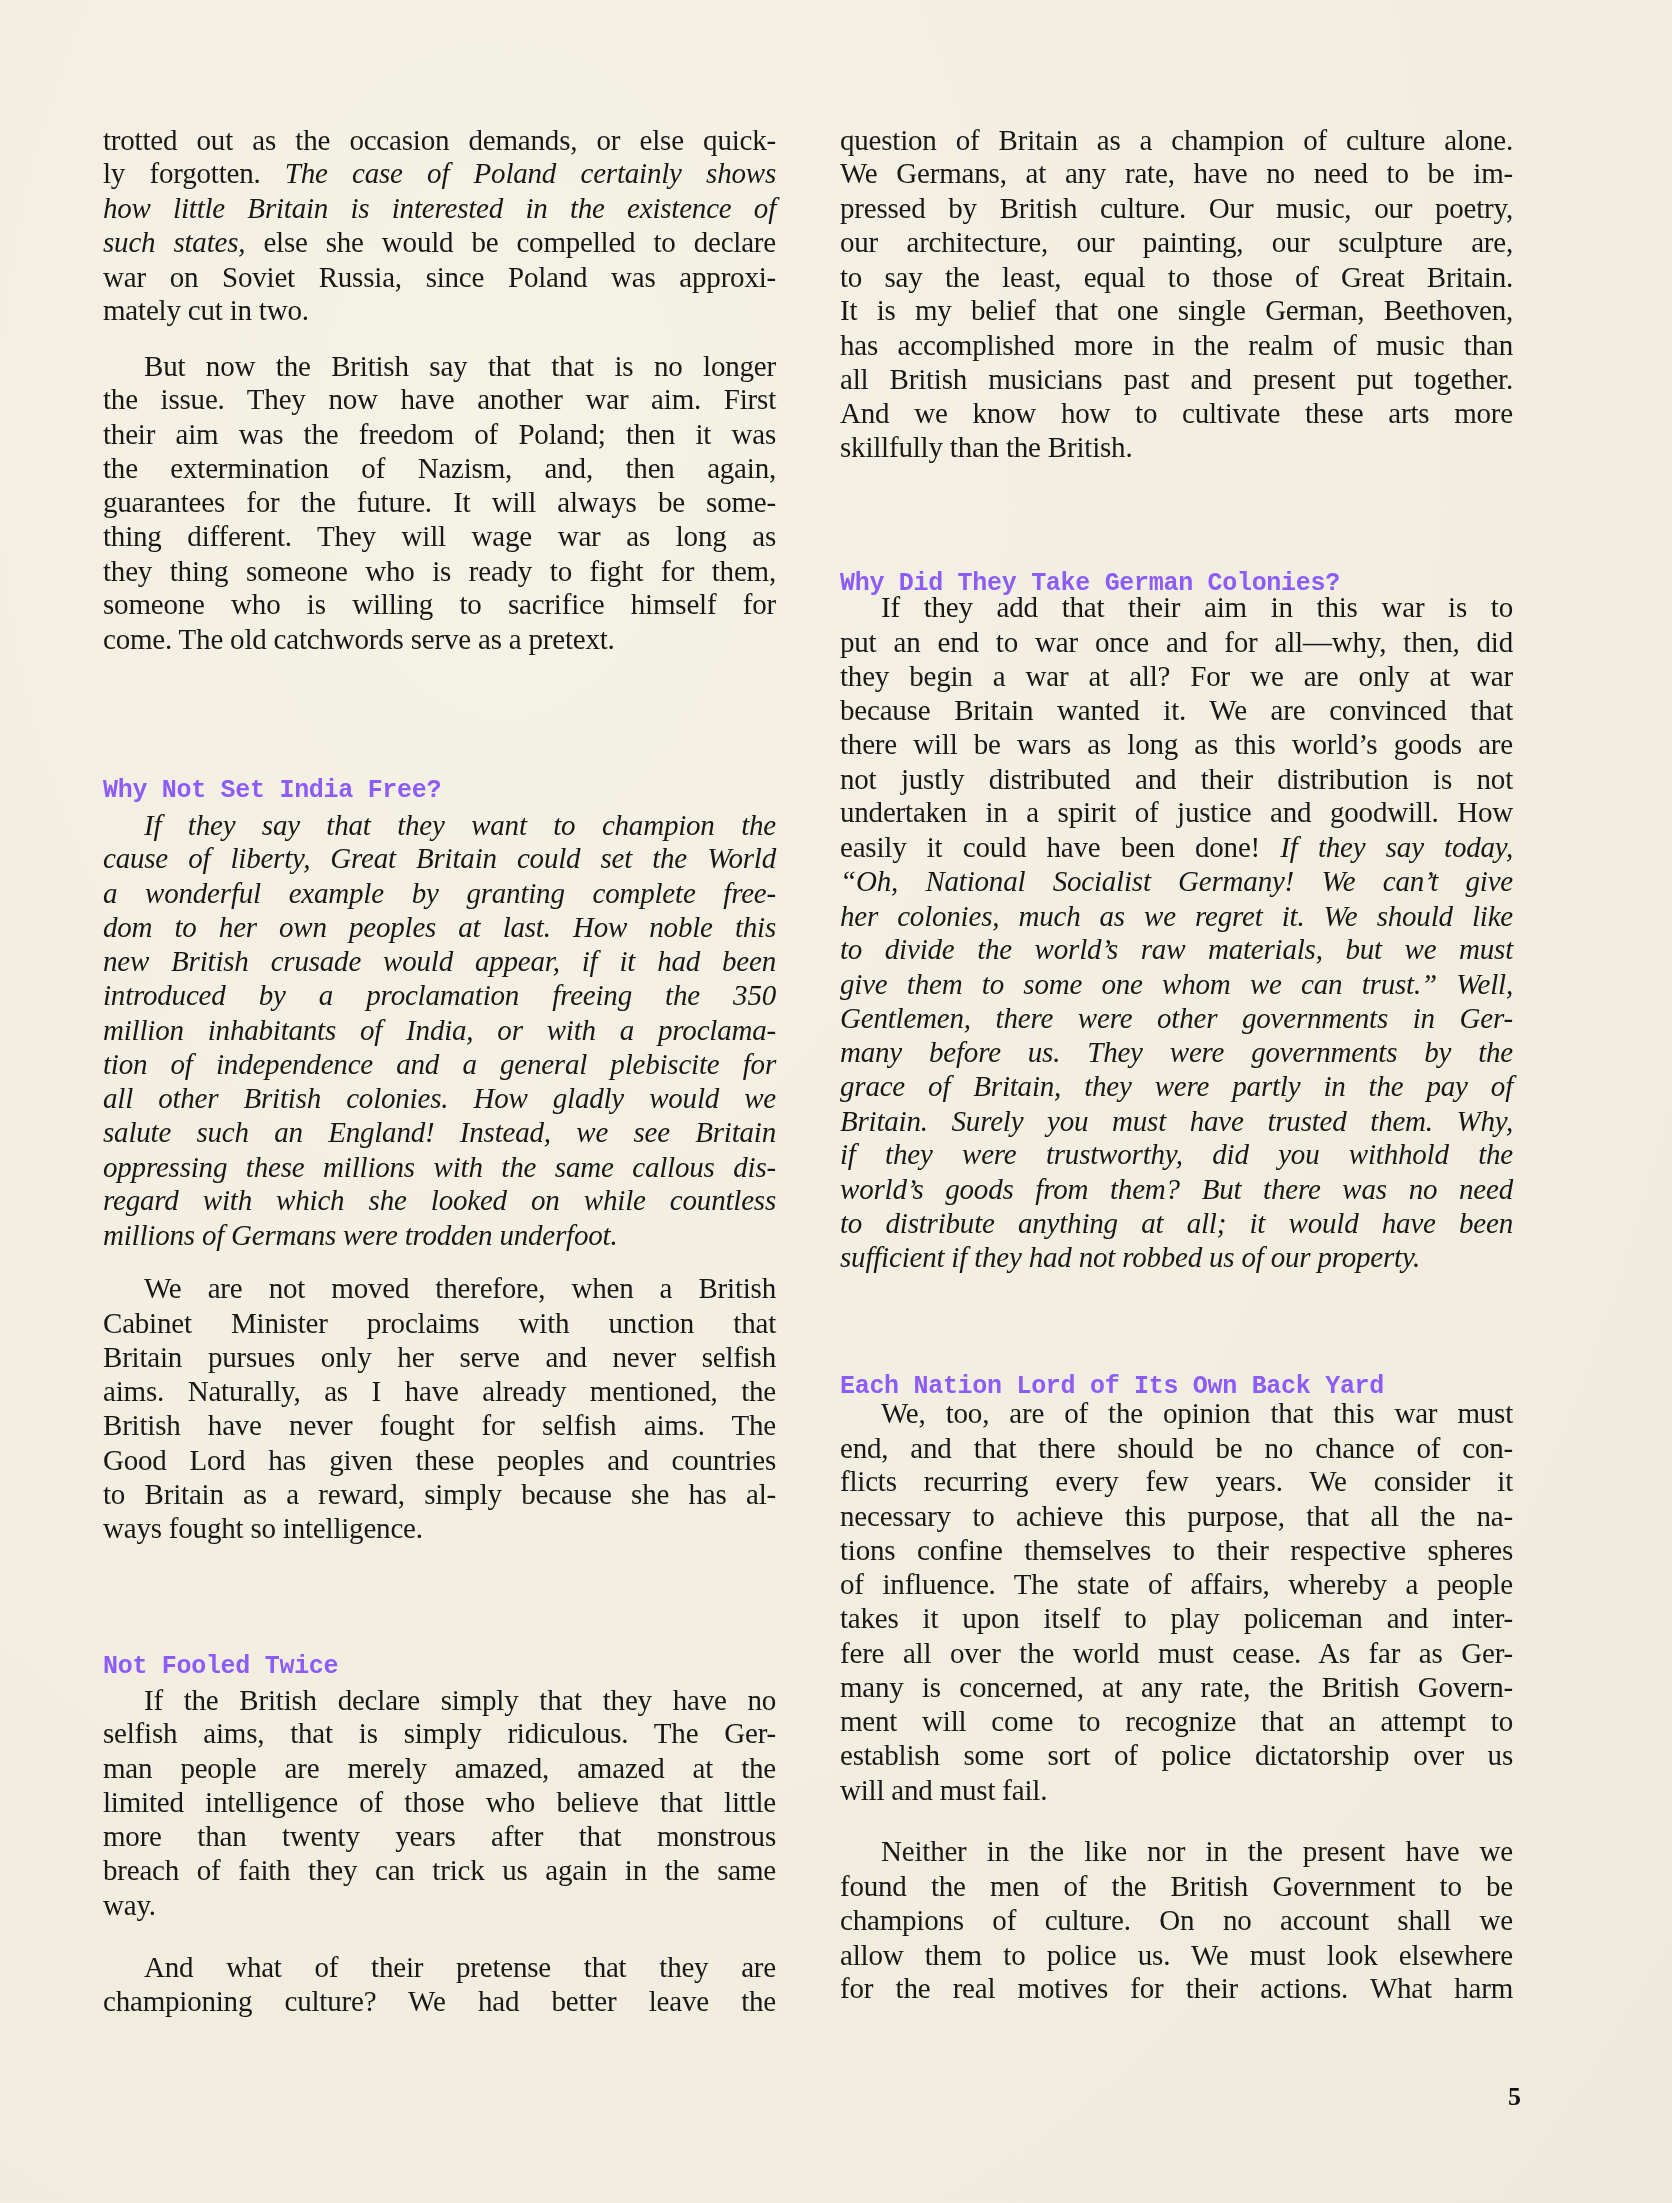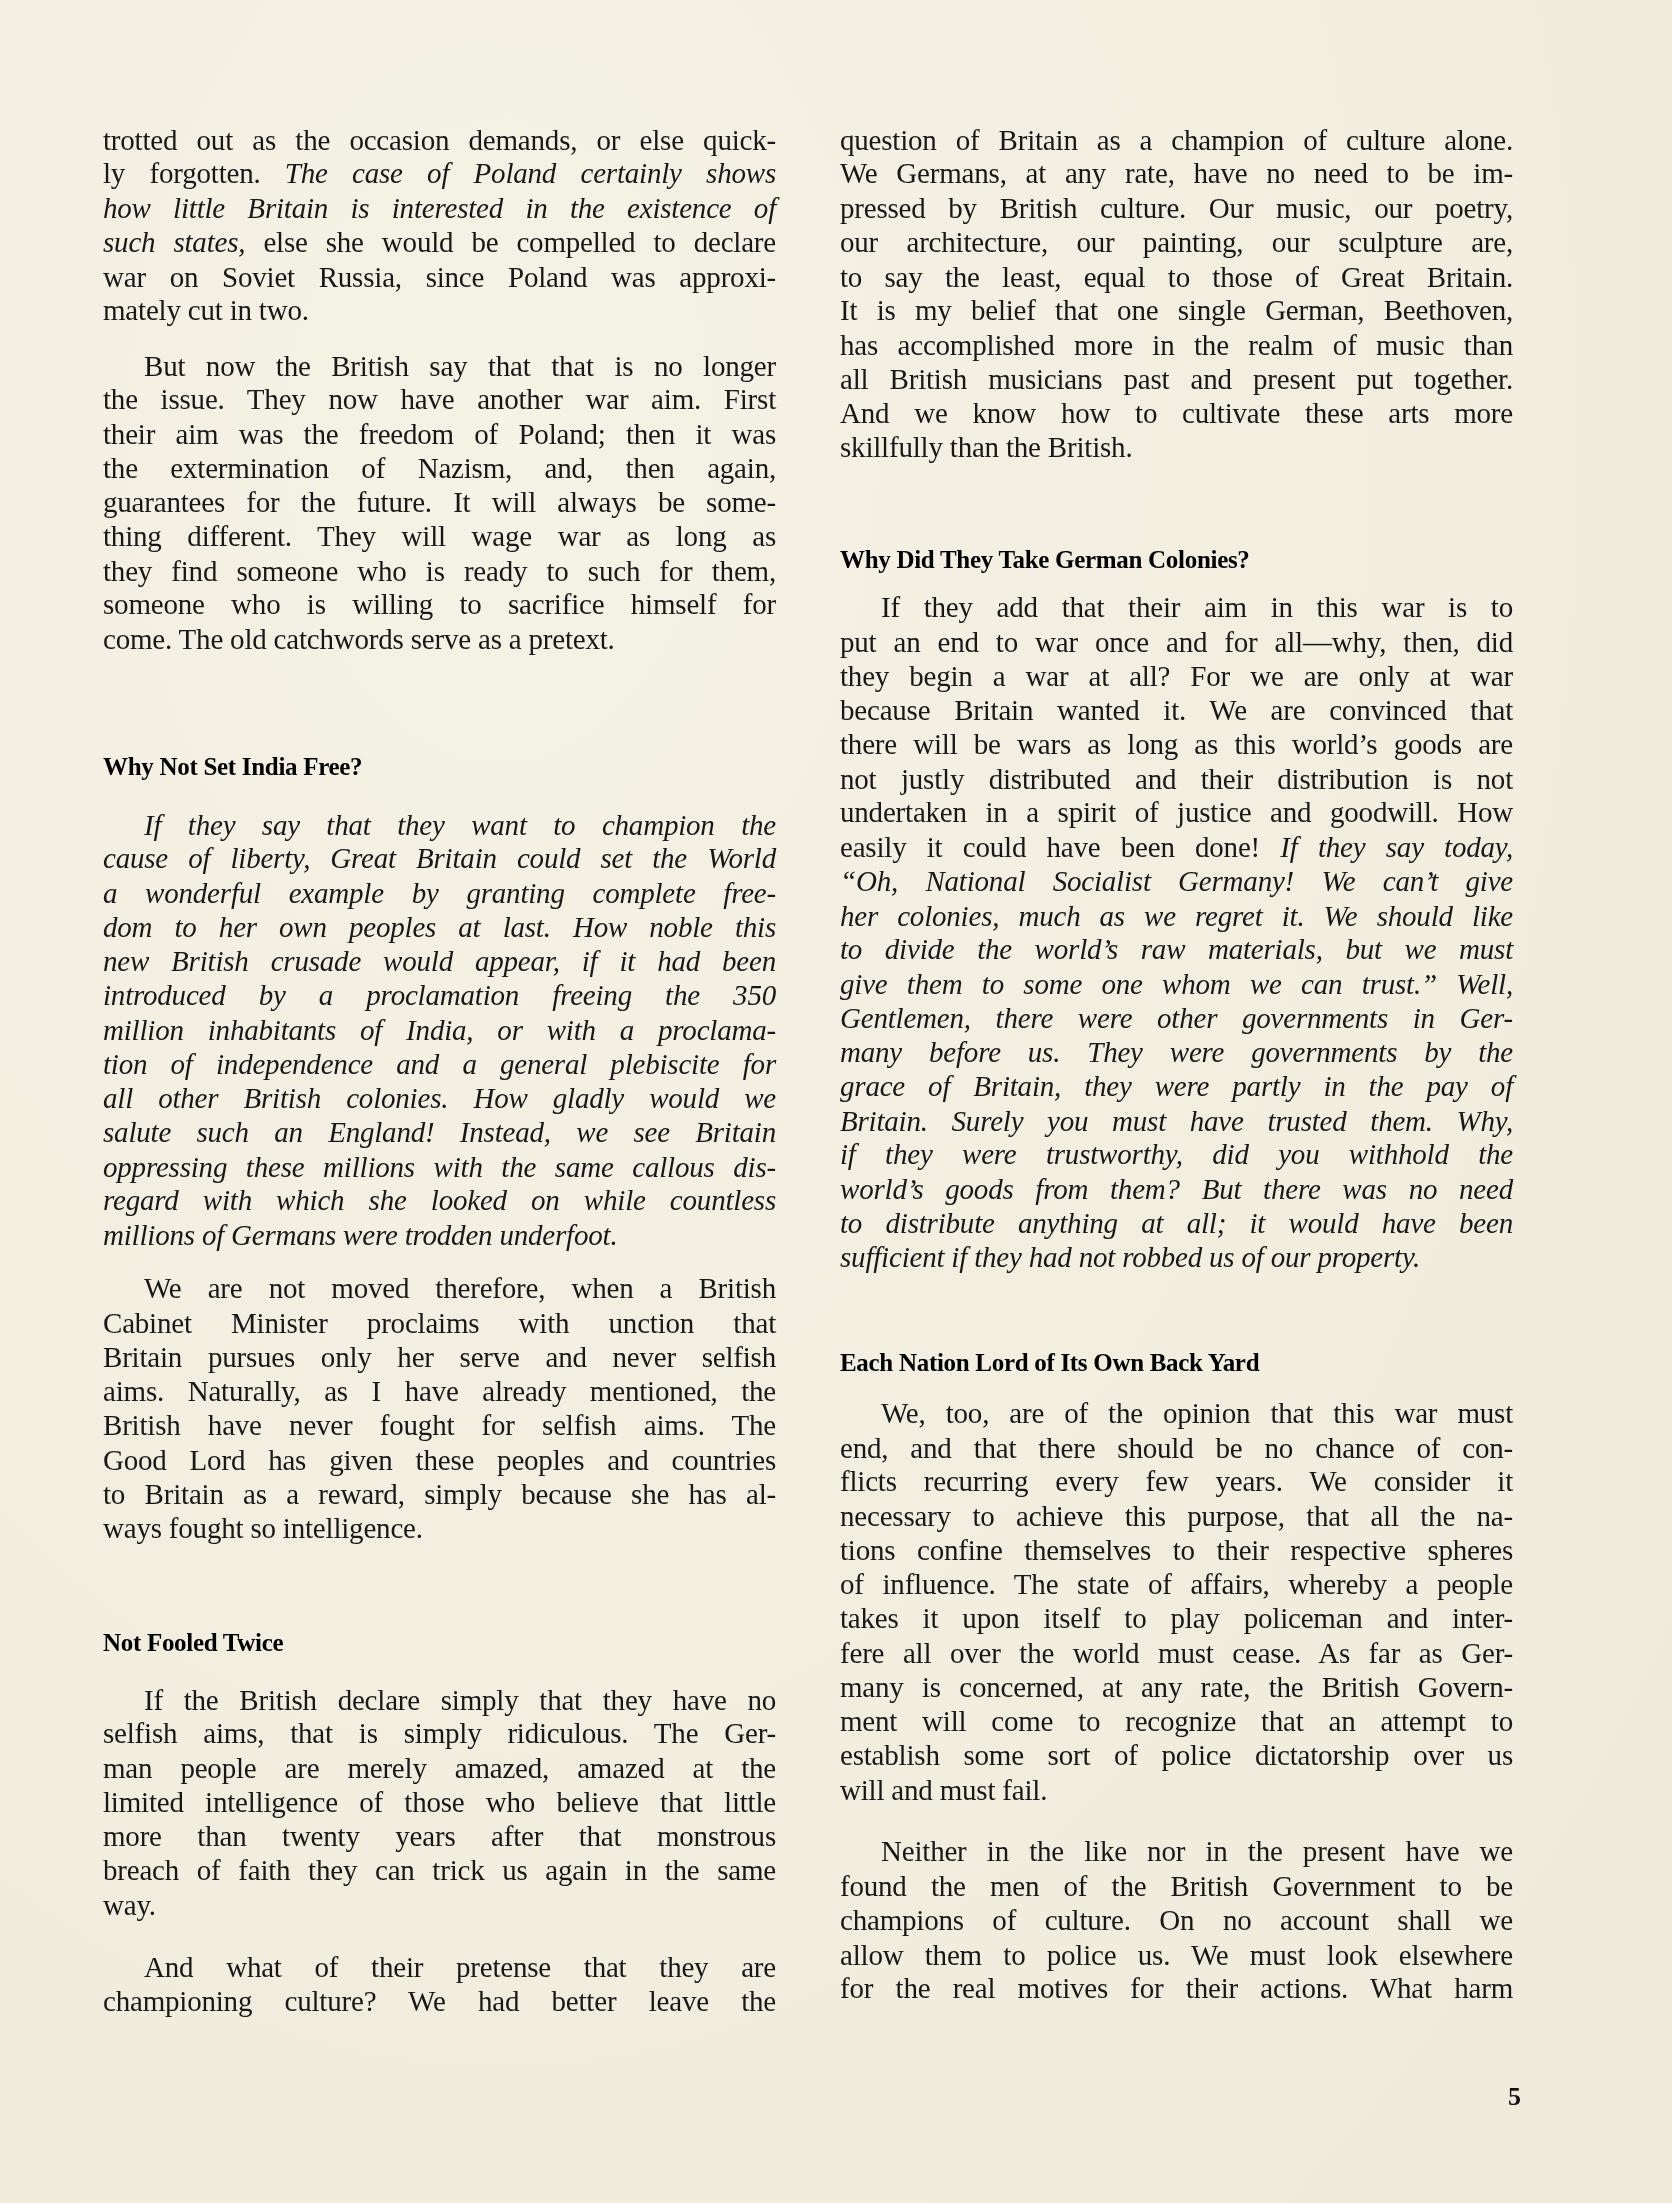--- a/index.html
+++ b/index.html
@@ -17,23 +17,24 @@
     font-size: 29px; line-height: 34px; color: #1a1816;
     text-align: justify; text-align-last: justify; white-space: nowrap;
     letter-spacing: -0.2px;
   }
   .line.last { text-align-last: left; }
   .line.indent { text-indent: 41px; }
   .line i { font-style: italic; }
   .line.it { font-style: italic; }
   .heading {
     position: absolute; left: 0;
-    font-family: Liberation Serif, serif;
-    font-weight: bold; font-size: 25px; line-height: 34px; color: #000000;
+    font-family: Liberation Mono, monospace;
+    font-weight: bold; font-size: 25px; line-height: 34px; color: #8b5cf6;
     letter-spacing: -0.3px;
+    margin-top: 24px;
   }
   .pagenum {
     position: absolute; left: 1508px; top: 2082px;
     font-family: "Liberation Serif", serif; font-weight: bold;
     font-size: 26px; color: #121110;
   }
 </style>
 </head>
 <body>
 
@@ -45,21 +46,21 @@
   <div class="line" style="top:225px"><i>such states,</i><span> else she would be compelled to declare</span></div>
   <div class="line" style="top:260px">war on Soviet Russia, since Poland was approxi-</div>
   <div class="line last" style="top:293px">mately cut in two.</div>
 
   <div class="line indent" style="top:349px">But now the British say that that is no longer</div>
   <div class="line" style="top:382px">the issue.  They now have another war aim.  First</div>
   <div class="line" style="top:417px">their aim was the freedom of Poland; then it was</div>
   <div class="line" style="top:451px">the extermination of Nazism, and, then again,</div>
   <div class="line" style="top:485px">guarantees for the future.  It will always be some-</div>
   <div class="line" style="top:519px">thing different.  They will wage war as long as</div>
-  <div class="line" style="top:554px">they find someone who is ready to such for them,</div>
+  <div class="line" style="top:554px">they thing someone who is ready to fight for them,</div>
   <div class="line" style="top:587px">someone who is willing to sacrifice himself for</div>
   <div class="line last" style="top:622px">come.  The old catchwords serve as a pretext.</div>
 
   <div class="heading" style="top:750px">Why Not Set India Free?</div>
 
   <div class="line it indent" style="top:808px">If they say that they want to champion the</div>
   <div class="line it" style="top:841px">cause of liberty, Great Britain could set the World</div>
   <div class="line it" style="top:876px">a wonderful example by granting complete free-</div>
   <div class="line it" style="top:910px">dom to her own peoples at last.  How noble this</div>
   <div class="line it" style="top:944px">new British crusade would appear, if it had been</div>

